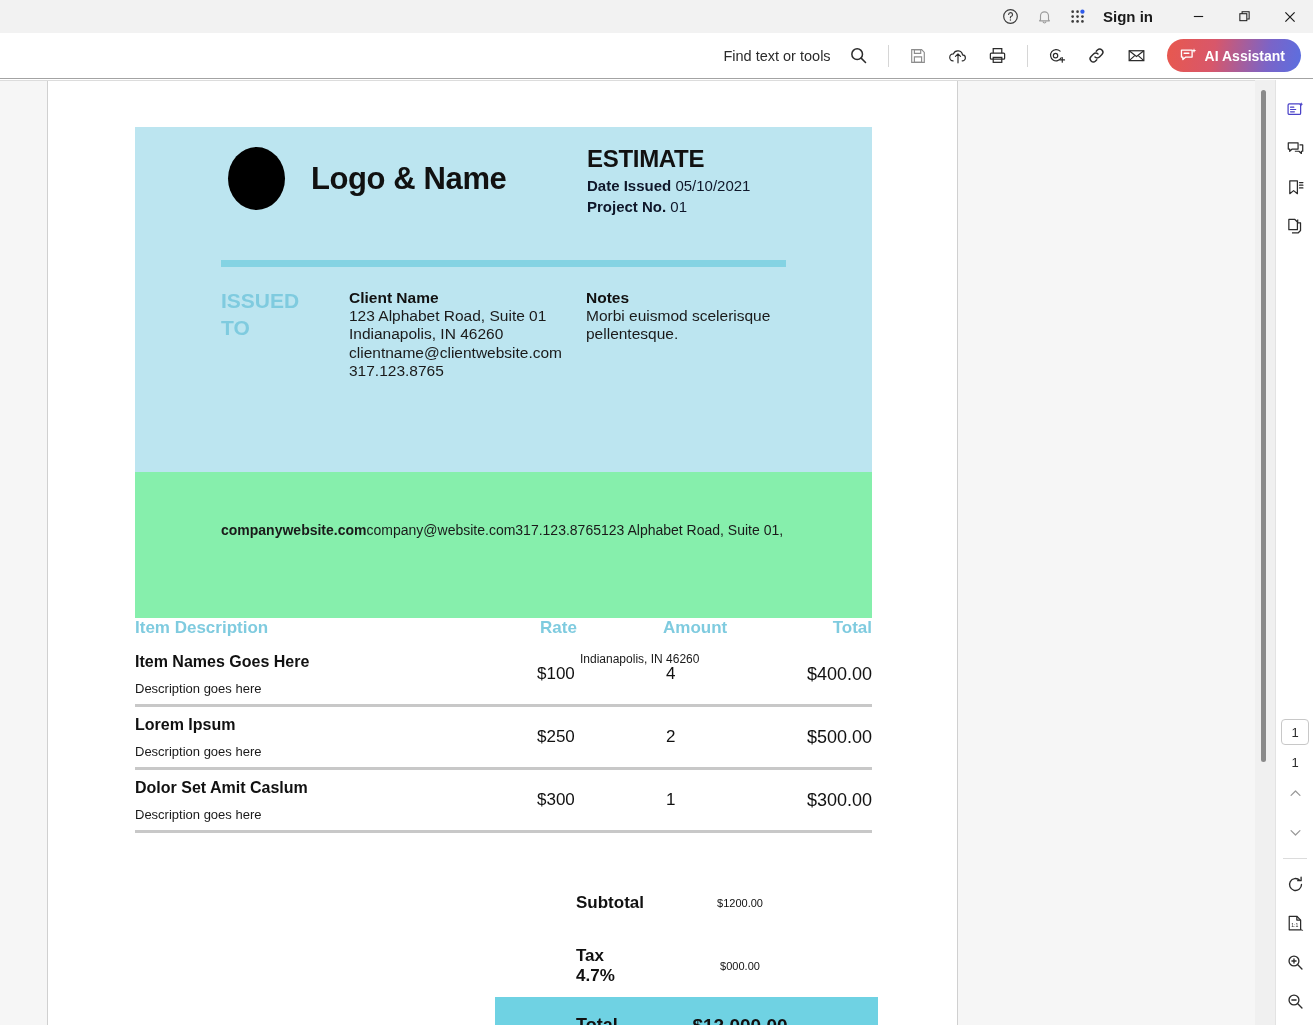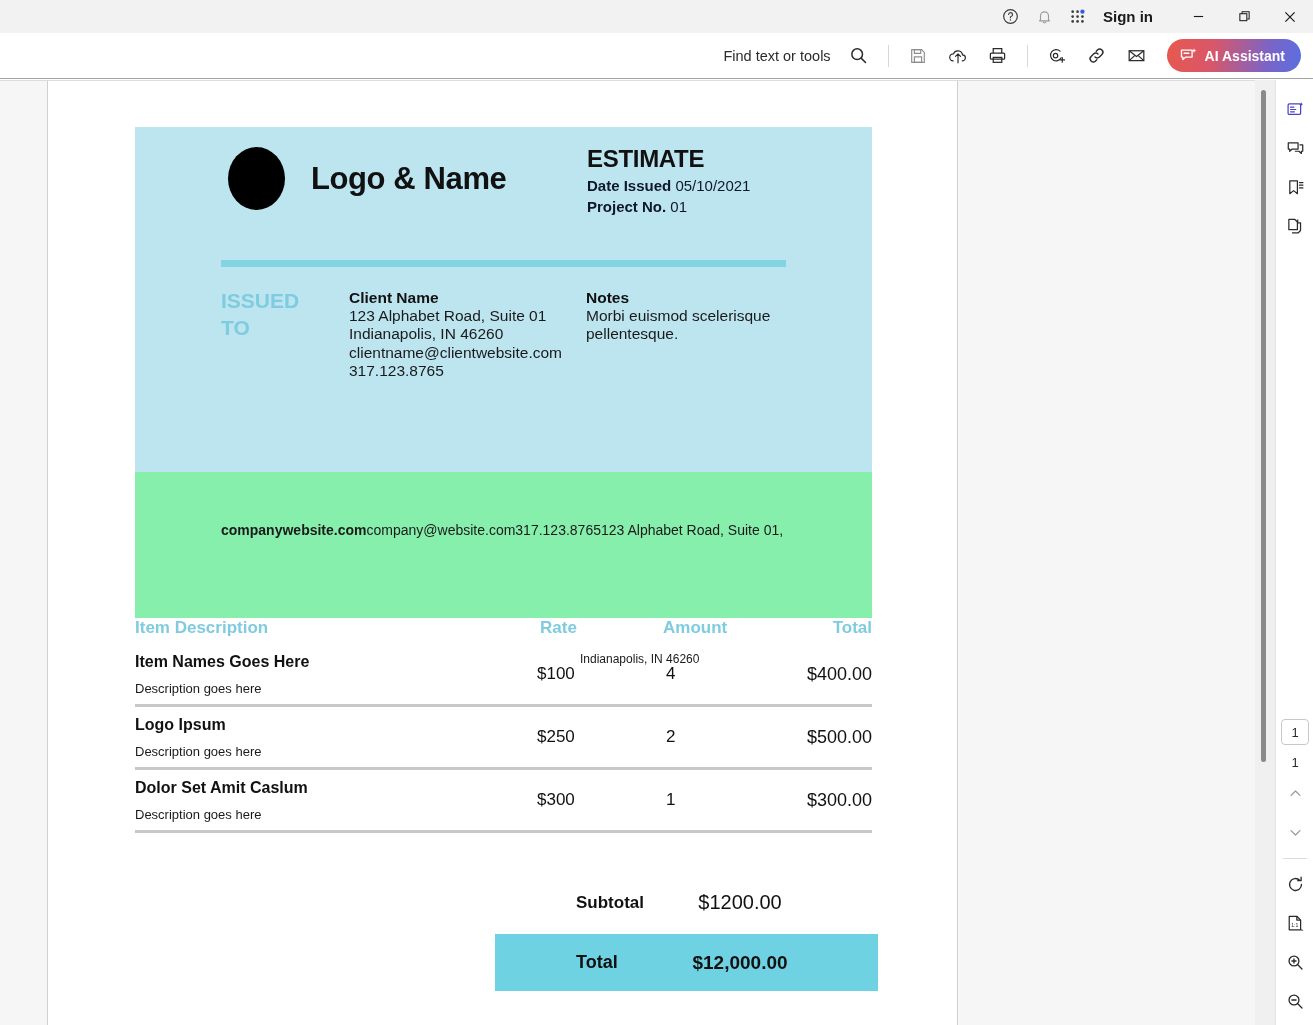--- a/index.html
+++ b/index.html
@@ -153,21 +153,21 @@
     position: absolute; left: 445px; top: 8px;
     font-size: 12px; color: #1a1a1a; white-space: nowrap;
   }
 
   
   #totals { position: absolute; left: 447px; top: 790px; width: 512px; }
   .trow2 {
     display: flex; align-items: center; height: 63px;
   }
   .t-label { width: 140px; font-size: 17px; font-weight: bold; color: #111111; padding-left: 81px; }
-  .t-value { width: 210px; font-size: 20px; color: #111111; text-align: center; }
+  .t-value { width: 210px; font-size: 11px; color: #111111; text-align: center; }
   #total-bar {
     background: #6fd2e3; height: 57px; width: 383px;
     display: flex; align-items: center;
   }
   #total-bar .t-label { font-size: 18px; }
   #total-bar .t-value { font-size: 19px; font-weight: bold; }
 
   
   #scrollbar {
     position: absolute; top: 80px; left: 1255px; width: 20px; height: 945px;
@@ -374,21 +374,21 @@
           <span>Description goes here</span>
         </div>
         <div class="c-rate">$100</div>
         <div class="c-amount">4</div>
         <div class="c-total">$400.00</div>
         <div id="overlap-text">Indianapolis, IN 46260</div>
       </div>
 
       <div class="trow">
         <div class="c-desc">
-          <b>Logo Ipsum</b>
+          <b>Lorem Ipsum</b>
           <span>Description goes here</span>
         </div>
         <div class="c-rate">$250</div>
         <div class="c-amount">2</div>
         <div class="c-total">$500.00</div>
       </div>
 
       <div class="trow">
         <div class="c-desc">
           <b>Dolor Set Amit Caslum</b>
@@ -398,20 +398,24 @@
         <div class="c-amount">1</div>
         <div class="c-total">$300.00</div>
       </div>
     </div>
 
     <div id="totals">
       <div class="trow2">
         <div class="t-label">Subtotal</div>
         <div class="t-value">$1200.00</div>
       </div>
+      <div class="trow2">
+        <div class="t-label">Tax 4.7%</div>
+        <div class="t-value">$000.00</div>
+      </div>
       <div id="total-bar">
         <div class="t-label">Total</div>
         <div class="t-value">$12,000.00</div>
       </div>
     </div>
 
   </div>
 </div>
 
 <div id="scrollbar">

